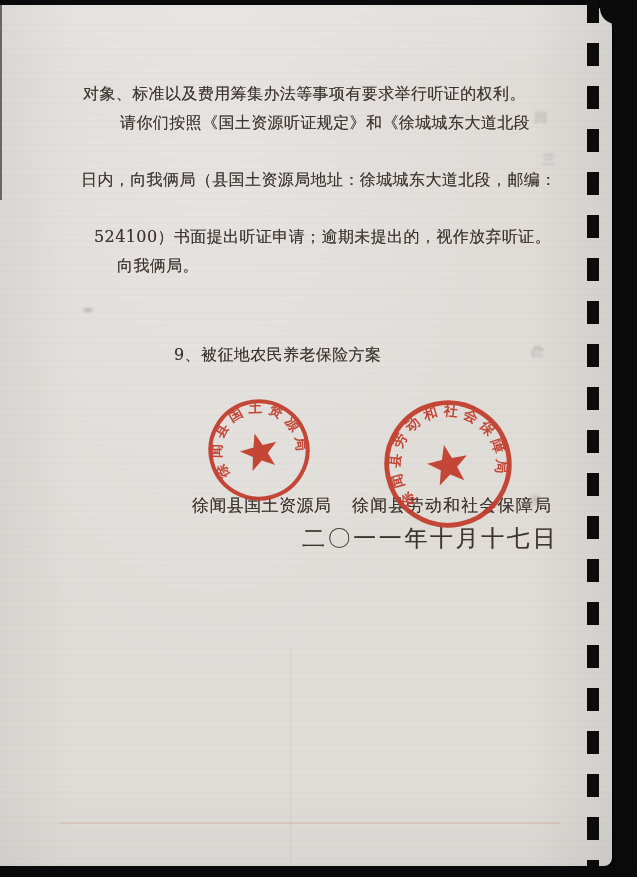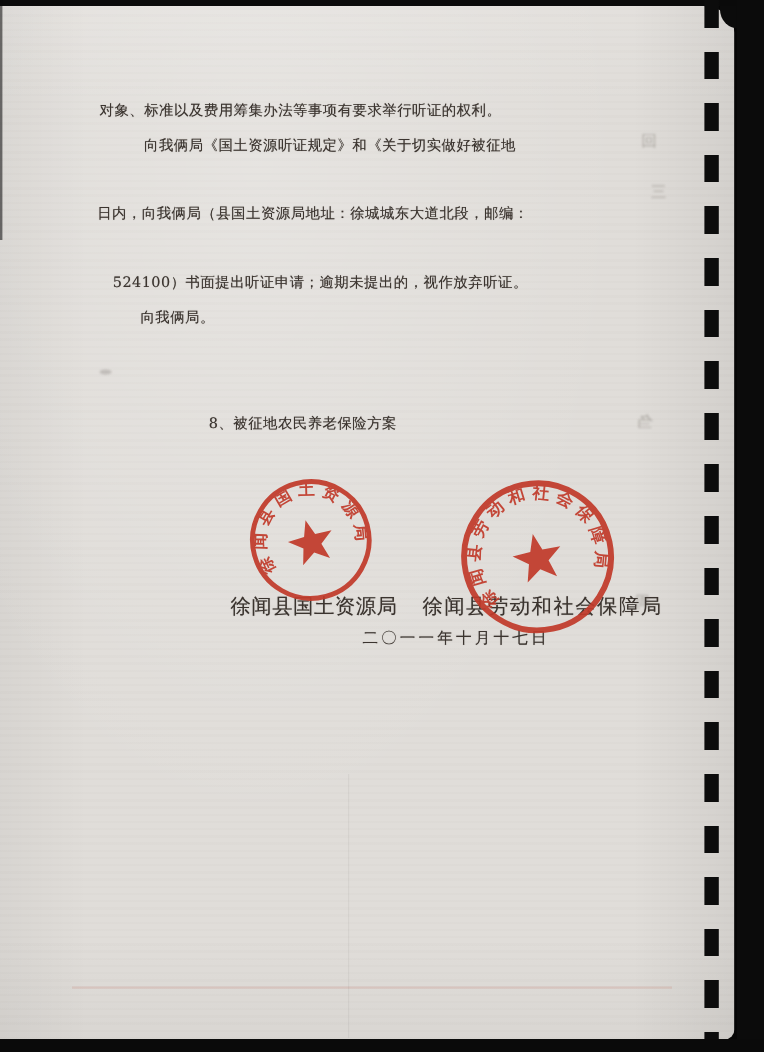--- a/index.html
+++ b/index.html
@@ -26,48 +26,48 @@
   .strip-right{position:absolute;left:614px;top:0;width:23px;height:877px;background:#0b0b0b;}
   .corner-tr{position:absolute;left:600px;top:0;width:37px;height:24px;background:#0b0b0b;border-bottom-left-radius:16px;}
   .edge-left{position:absolute;left:0;top:0;width:2px;height:200px;background:rgba(10,10,10,.55);}
   
   .holes{
     position:absolute;left:587px;top:0;width:12px;height:866px;
     background:repeating-linear-gradient(180deg,#0c0c0c 0 23px,transparent 23px 43px);
   }
   
   .tline{
-    position:absolute;white-space:pre;color:#3b342f;font-size:12px;
+    position:absolute;white-space:pre;color:#3b342f;font-size:16px;
     letter-spacing:.4px;text-shadow:0 0 .6px rgba(59,52,47,.55);
   }
   .sig{font-size:17px;}
-  .date{font-size:13px;letter-spacing:2.6px;}
+  .date{font-size:23px;letter-spacing:2.6px;}
   
   .seal{position:absolute;opacity:.92;filter:blur(.35px);}
   .seal text{fill:#c13a2a;font-family:"DejaVu Sans",sans-serif;font-weight:bold;}
   
   .ghost{position:absolute;color:rgba(110,104,98,.42);font-size:13px;filter:blur(1px);transform:scaleX(-1);}
   .crease-h{position:absolute;left:60px;top:817px;width:500px;height:2px;background:rgba(190,62,40,.12);}
   .crease-v{position:absolute;left:290px;top:640px;width:1px;height:220px;background:rgba(0,0,0,.045);}
   .smudge{position:absolute;left:83px;top:303px;width:10px;height:4px;background:rgba(90,84,78,.25);filter:blur(1px);border-radius:50%;}
 </style>
 </head>
 <body>
 
 <div class="stage">
 
   <div class="page">
 
     <div class="tline" style="left:83px;top:79px">对象、标准以及费用筹集办法等事项有要求举行听证的权利。</div>
-    <div class="tline" style="left:120px;top:108px">向我俩局《国土资源听证规定》和《关于切实做好被征地</div>
+    <div class="tline" style="left:120px;top:108px">请你们按照《国土资源听证规定》和《徐城城东大道北段</div>
     <div class="tline" style="left:81px;top:165px">日内，向我俩局（县国土资源局地址：徐城城东大道北段，邮编：</div>
     <div class="tline" style="left:94px;top:222px">524100）书面提出听证申请；逾期未提出的，视作放弃听证。</div>
     <div class="tline" style="left:117px;top:251px">向我俩局。</div>
 
-    <div class="tline" style="left:174px;top:340px">8、被征地农民养老保险方案</div>
+    <div class="tline" style="left:174px;top:340px">9、被征地农民养老保险方案</div>
 
     <div class="tline sig" style="left:192px;top:489px">徐闻县国土资源局</div>
     <div class="tline sig" style="left:352px;top:489px;letter-spacing:1.2px">徐闻县劳动和社会保障局</div>
     <div class="tline date" style="left:302px;top:518px">二〇一一年十月十七日</div>
 
     <svg class="seal" style="left:205px;top:391px" width="108" height="108" viewBox="0 0 120 120">
       <g transform="rotate(-15 60 60)">
         <circle cx="60" cy="60" r="54" fill="none" stroke="#c13a2a" stroke-width="4.5"></circle>
         <polygon fill="#c13a2a" points="60,41 65.3,55.7 80.9,56.2 68.6,65.8 72.9,80.8 60,72 47.1,80.8 51.4,65.8 39.1,56.2 54.7,55.7"></polygon>
         <path id="sealArcLeft" fill="none" d="M 23.6 81 A 42 42 0 1 1 96.4 81"></path>

